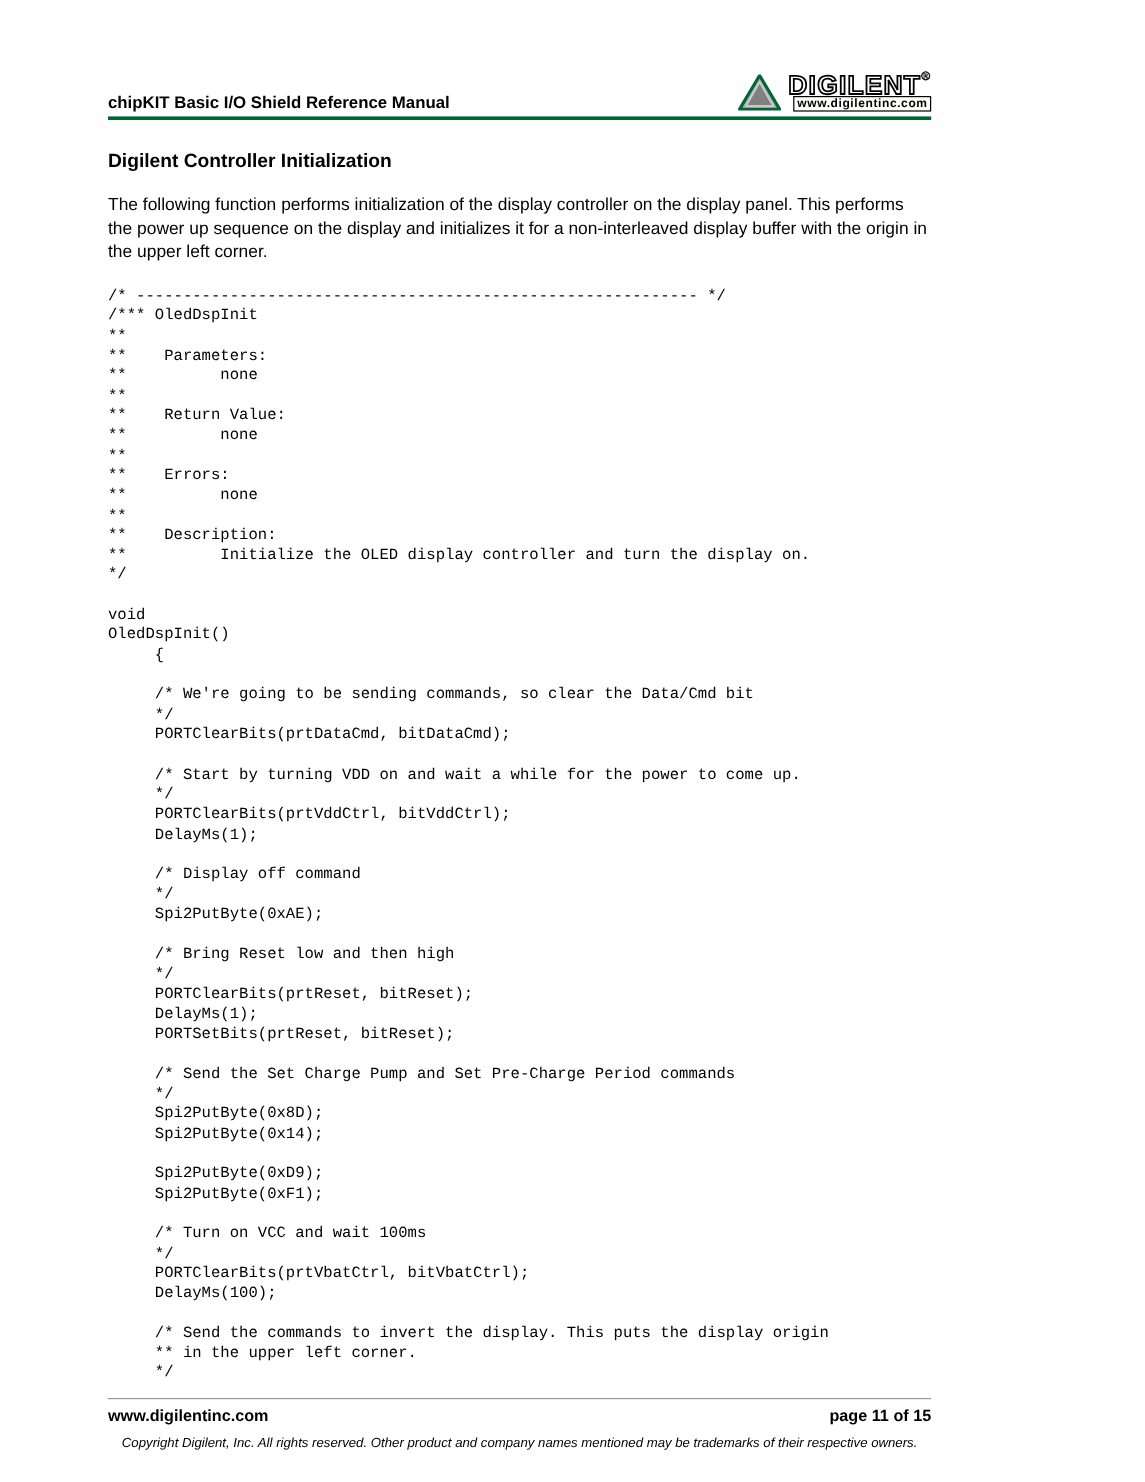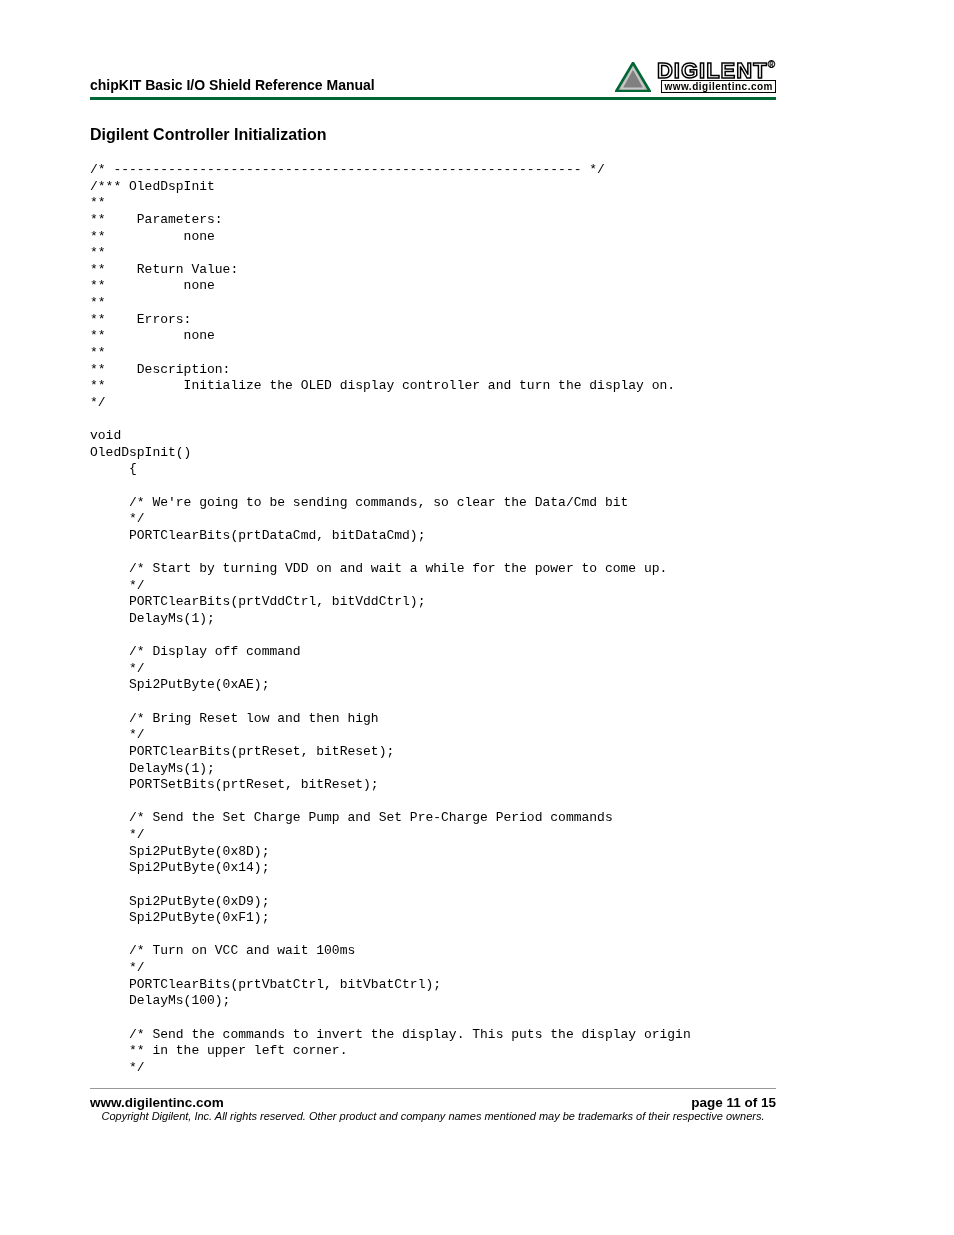--- a/index.html
+++ b/index.html
@@ -91,20 +91,21 @@
     font-size: 13.5px;
     font-weight: bold;
     margin-top: 12px;
     border-top: 1px solid #999;
     padding-top: 6px;
   }
   .footer-copy {
     font-size: 11px;
     font-style: italic;
     text-align: center;
+    margin-top: 10px;
     color: #000;
   }
 </style>
 </head>
 <body>
 
 <div class="page">
 
   <div class="header-row">
     <div class="header-title">chipKIT Basic I/O Shield Reference Manual</div>
@@ -117,20 +118,21 @@
         <span class="logo-text"><span>DIGILENT</span><span class="reg">®</span></span>
         <span class="logo-url">www.digilentinc.com</span>
       </div>
     </div>
   </div>
 
   <hr class="hr-green">
 
   <h2 class="section-title">Digilent Controller Initialization</h2>
 
+  <p class="body-text">The following function performs initialization of the display controller on the display panel. This performs the power up sequence on the display and initializes it for a non-interleaved display buffer with the origin in the upper left corner.</p>
 
   <div class="code-block">/* ------------------------------------------------------------ */
 /*** OledDspInit
 **
 **    Parameters:
 **          none
 **
 **    Return Value:
 **          none
 **

